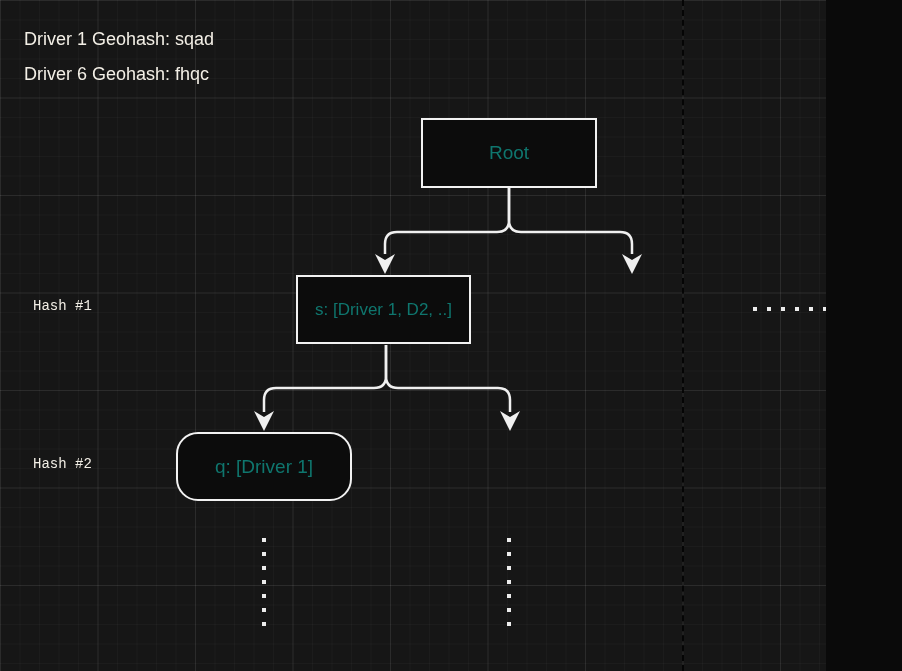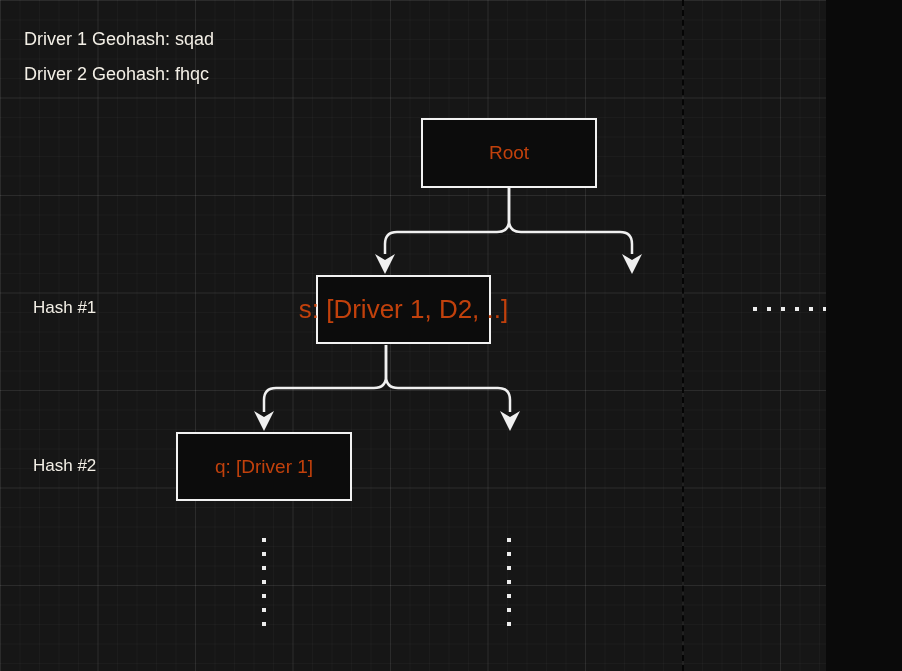--- a/index.html
+++ b/index.html
@@ -31,41 +31,42 @@
     left: 24px; top: 22px;
     color: #f3efe6;
     font-size: 18px;
   }
   .legend-line { height: 35px; line-height: 35px; white-space: nowrap; }
 
   .row-label {
     position: absolute;
     left: 33px;
     color: #f3efe6;
-    font-size: 17px;
+    font-size: 14px;
     white-space: nowrap;
+    font-family: Liberation Mono, monospace;
   }
   .row-label.hash1 { top: 298px; }
   .row-label.hash2 { top: 456px; text-align: right; }
 
   .node {
     position: absolute;
     background: #0c0c0c;
     border: 2px solid #f2f2f2;
-    color: #c2410c;
+    color: #0f766e;
     font-size: 19px;
     display: flex;
     align-items: center;
     justify-content: center;
     white-space: nowrap;
   }
   .node.root { left: 421px; top: 118px; width: 176px; height: 70px; }
-  .node.s    { left: 316px; top: 275px; width: 175px; height: 69px; font-size: 26px; }
+  .node.s    { left: 296px; top: 275px; width: 175px; height: 69px; font-size: 17px; }
   .node.f    { left: 543px; top: 276px; width: 177px; height: 68px; }
-  .node.q    { left: 176px; top: 432px; width: 176px; height: 69px; }
+  .node.q    { left: 176px; top: 432px; width: 176px; height: 69px; border-radius: 22px; }
   .node.e    { left: 422px; top: 432px; width: 176px; height: 69px; }
 
   svg.connectors {
     position: absolute;
     left: 0; top: 0;
     pointer-events: none;
   }
 
   .dots-h {
     position: absolute;
@@ -86,21 +87,21 @@
 </style>
 </head>
 <body>
 
 <div class="canvas">
 
   <div class="page-boundary"></div>
 
   <div class="legend">
     <div class="legend-line">Driver 1 Geohash: sqad</div>
-    <div class="legend-line">Driver 2 Geohash: fhqc</div>
+    <div class="legend-line">Driver 6 Geohash: fhqc</div>
   </div>
 
   <div class="row-label hash1">Hash #1</div>
   <div class="row-label hash2">Hash #2</div>
 
   <svg class="connectors" width="902" height="671" viewBox="0 0 902 671">
     <g stroke="#f0f0f0" stroke-width="2.5" fill="none">
 
       <path d="M509,188 L509,220 Q509,232 497,232 L397,232 Q385,232 385,244 L385,254"></path>
 

